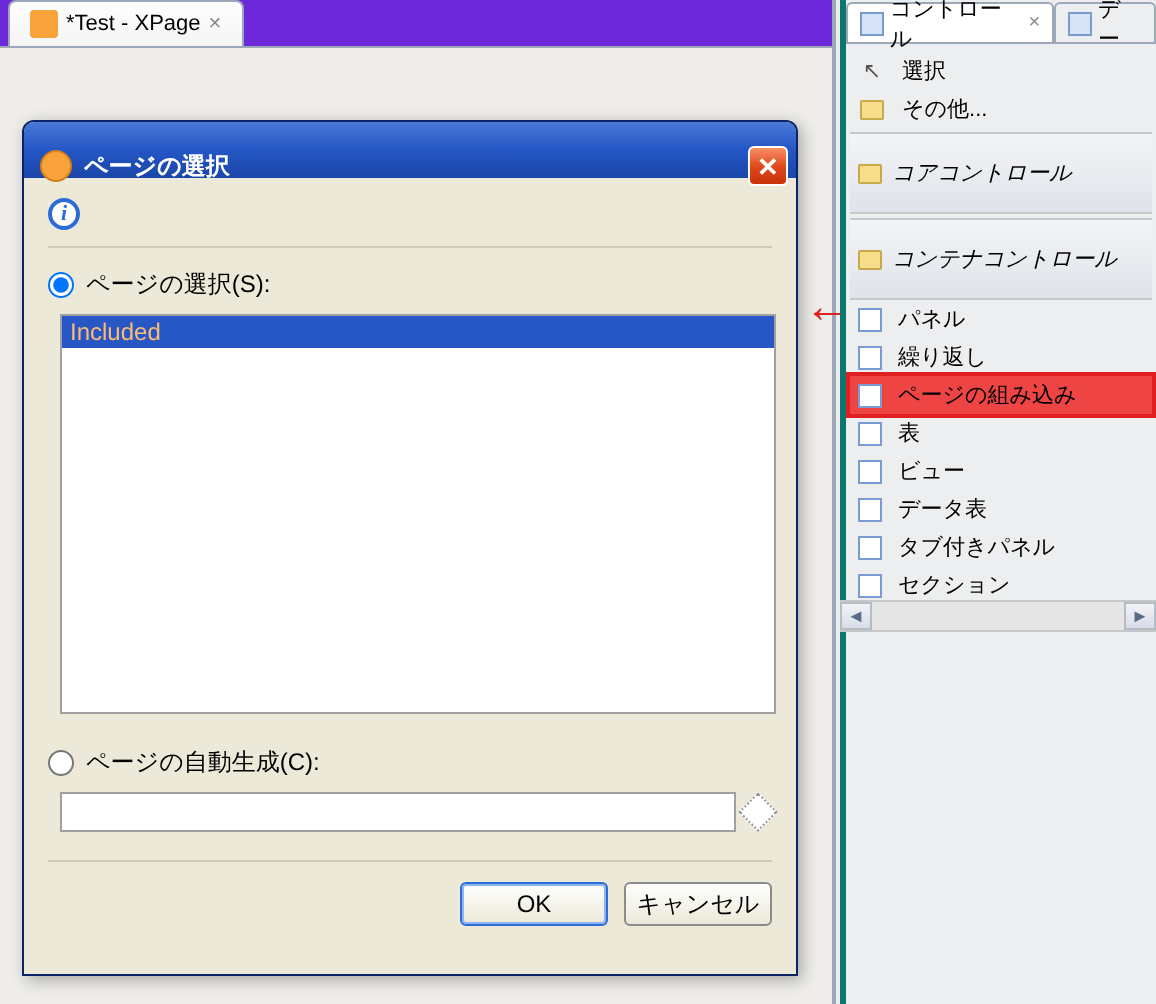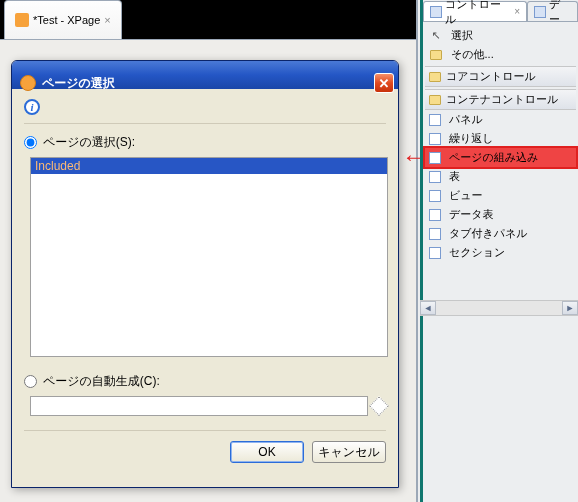--- a/index.html
+++ b/index.html
@@ -13,23 +13,23 @@
 }
 .editor-area {
   position: absolute;
   left: 0; top: 0;
   width: 418px; height: 502px;
   background: #eeedea;
   border-right: 2px solid #9ca8b7;
 }
 .tabbar {
   display: flex;
-  background: #000000;
+  background: #6d28d9;
   border-bottom: 1px solid #9ca8b7;
-  height: 40px;
+  height: 24px;
   padding-left: 4px;
 }
 .tab {
   display: flex;
   align-items: center;
   gap: 4px;
   background: linear-gradient(#fefefe, #f4f4f4);
   border: 1px solid #9ca8b7;
   border-bottom: none;
   border-radius: 4px 4px 0 0;
@@ -231,26 +231,27 @@
 .folder-ic {
   width: 12px; height: 10px;
   background: #f7dd8b;
   border: 1px solid #c7a94a;
   border-radius: 1px;
 }
 .p-section {
   background: linear-gradient(#f3f4f6, #dfe3ea);
   border: 1px solid #c6c7c8;
   border-left: none; border-right: none;
-  padding: 2px 4px;
+  padding: 12px 4px;
   font-size: 11px;
   display: flex;
   align-items: center;
   gap: 5px;
   margin-top: 2px;
+  font-style: italic;
 }
 .box-ic {
   width: 12px; height: 12px;
   border: 1px solid #7a9bd0;
   background: #fff;
 }
 .p-item.highlight {
   outline: 2px solid #e02020;
   outline-offset: 0px;
   background: #ef4444;

